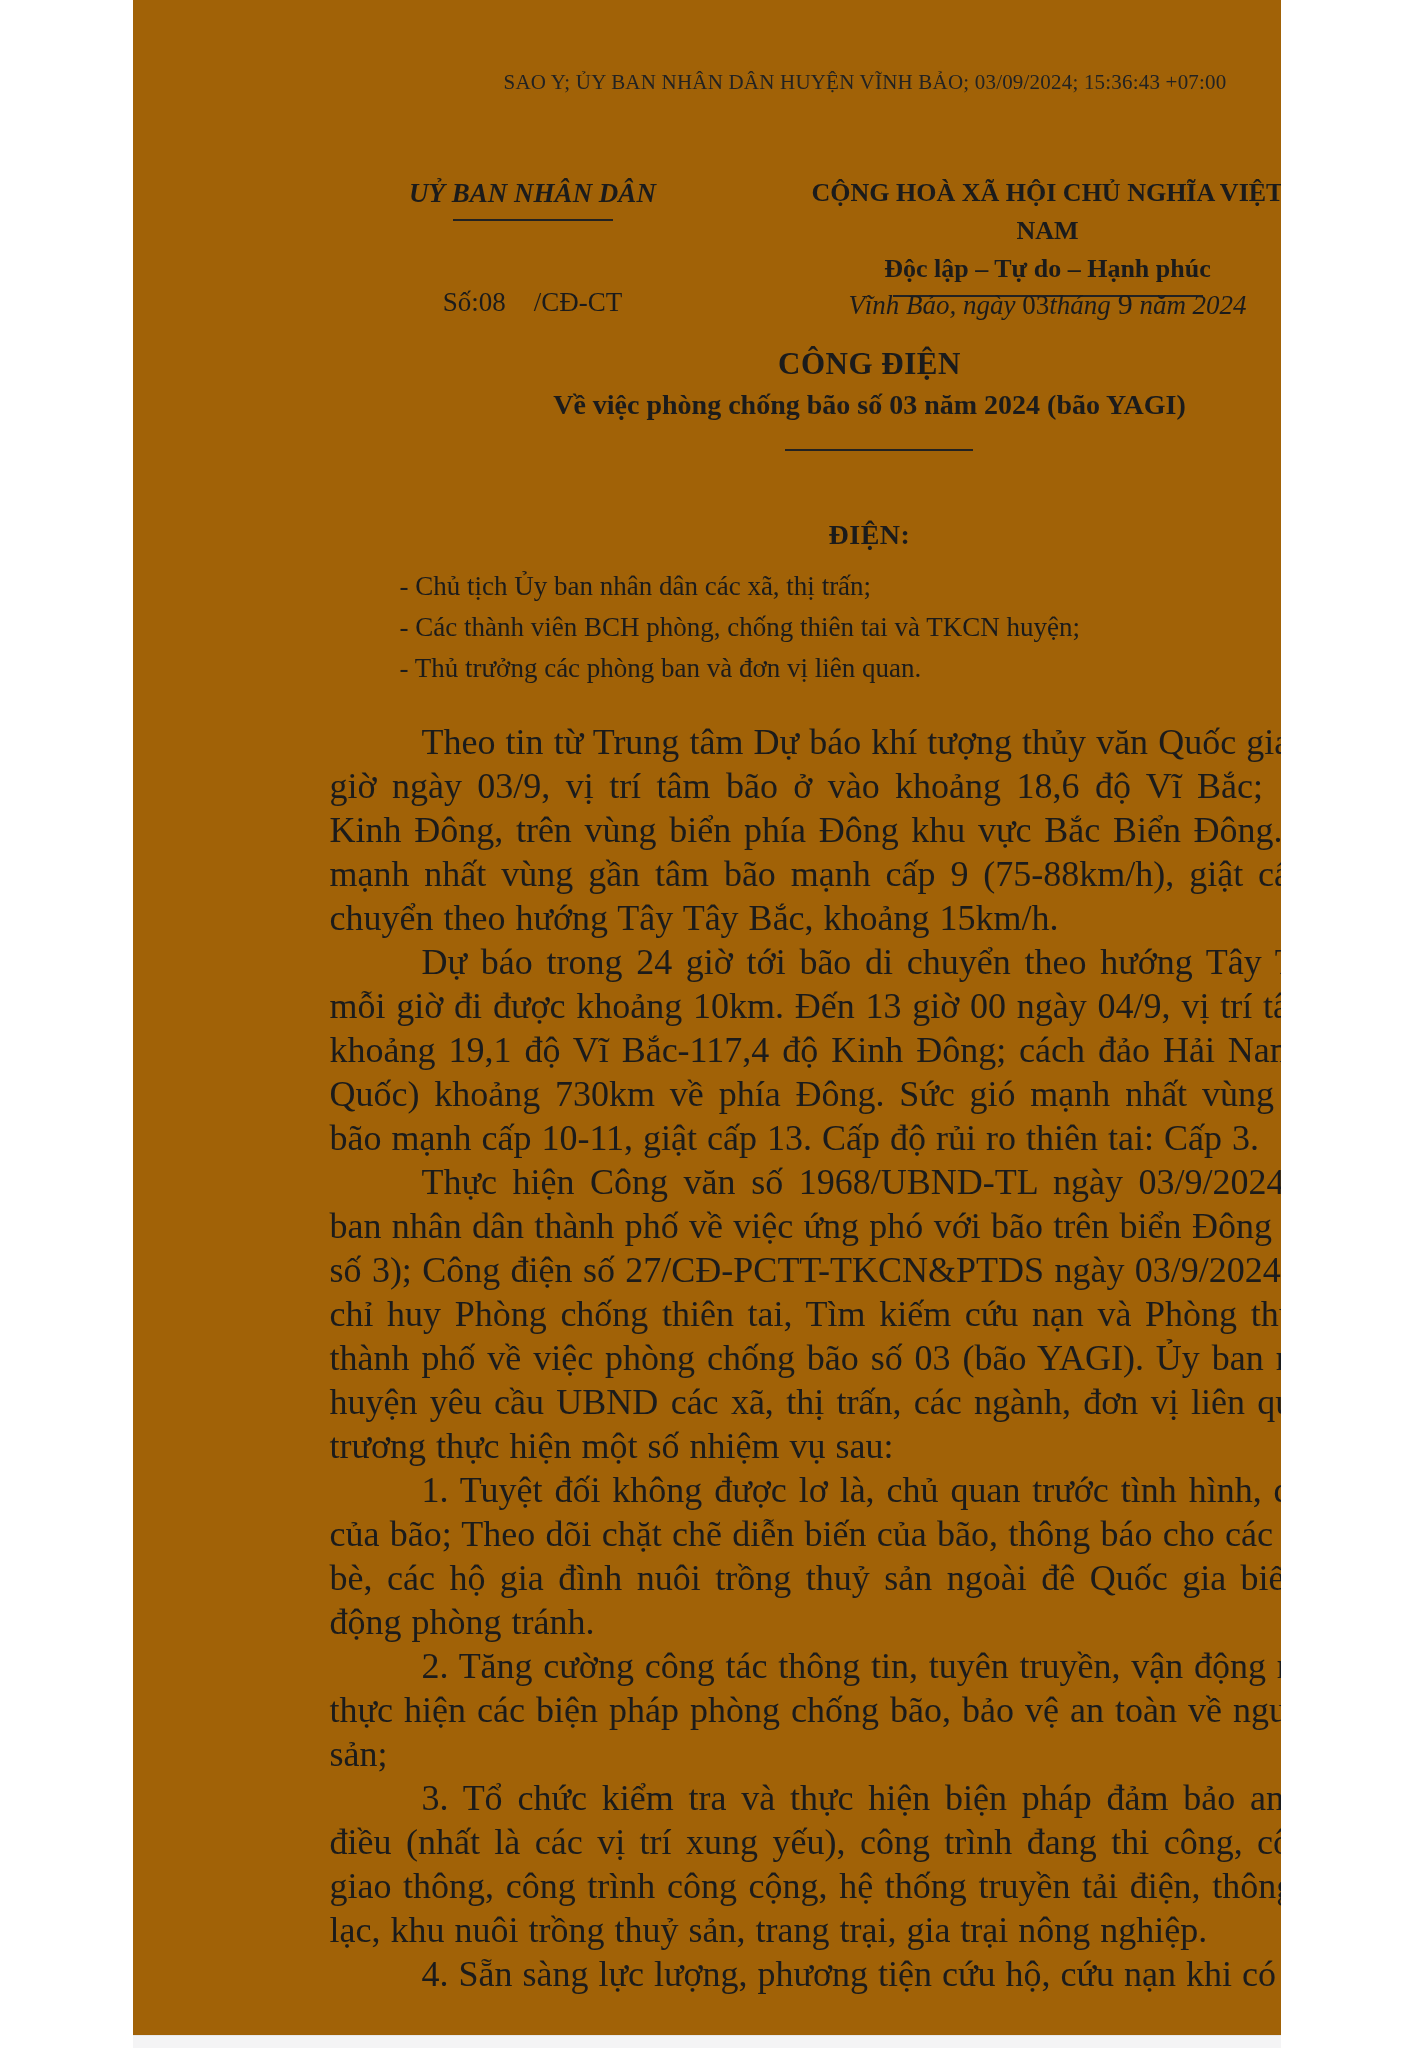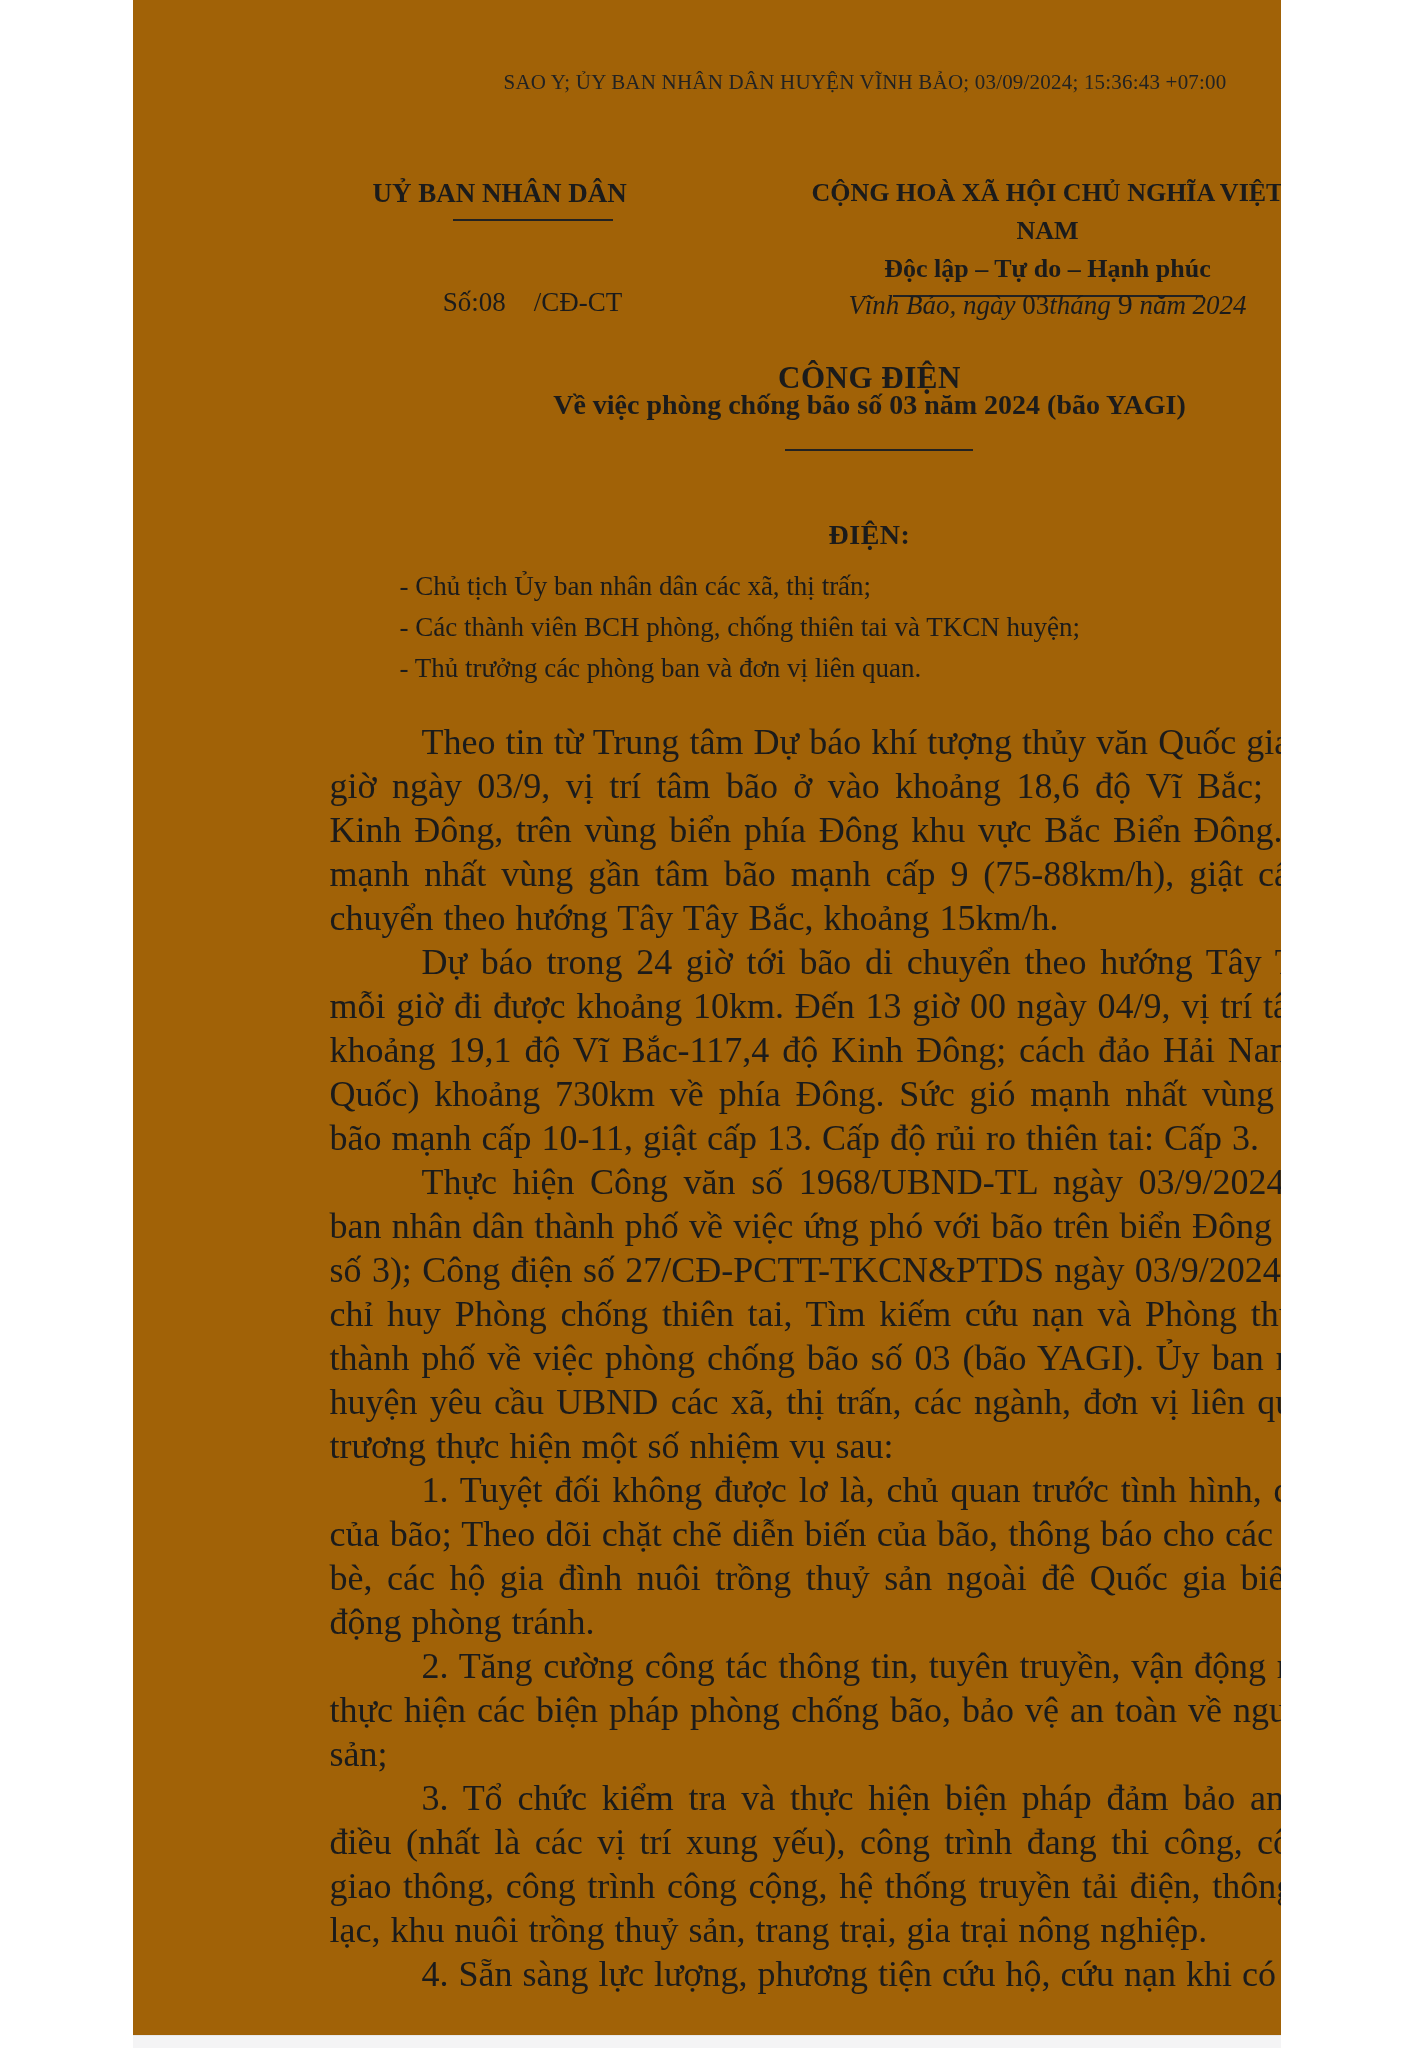--- a/index.html
+++ b/index.html
@@ -12,21 +12,21 @@
     font-family:"Liberation Serif","DejaVu Serif",serif;
     color:#1b1b1b;
     overflow:hidden;
   }
   .stamp {
     position:absolute; top:70px; right:54px;
     font-size:21px; letter-spacing:.2px; white-space:nowrap; color:#222;
   }
   .hdr-left {
     position:absolute; top:174px; left:240px; width:320px;
-    text-align:left; font-weight:bold; font-size:27px; line-height:38px;
+    text-align:center; font-weight:bold; font-size:27px; line-height:38px;font-style:italic;
   }
   .hdr-right {
     position:absolute; top:174px; left:650px; width:530px;
     text-align:center; font-weight:bold; font-size:26px; line-height:38px;
   }
   .hdr-right .motto { font-size:26px; }
   .rule { border:0; border-top:2px solid #222; }
   .rule-left  { width:160px; margin:7px auto 0; }
   .rule-right { width:310px; margin:7px auto 0; }
   .meta-num {
@@ -34,21 +34,21 @@
     text-align:center; font-size:27px; white-space:nowrap;
   }
   .meta-num .gap { display:inline-block; width:28px; }
   .meta-date {
     position:absolute; top:287px; left:640px; width:550px;
     text-align:center; font-style:italic; font-size:27px; white-space:nowrap;
   }
   .meta-date .fill { font-style:normal; }
   .meta-date .fill-month { font-style:normal; font-size:30px; }
   .centerline { position:absolute; left:197px; width:1080px; text-align:center; font-weight:bold; }
-  .title    { top:360px; font-size:31px; letter-spacing:.5px; }
+  .title    { top:346px; font-size:31px; letter-spacing:.5px; }
   .subject  { top:389px; font-size:28px; }
   .subject-rule { position:absolute; top:449px; left:652px; width:188px; border-top:2px solid #222; }
   .chairman { top:466px; font-size:28px; }
   .dien     { top:519px; font-size:28px; letter-spacing:.5px; }
   .recipients {
     position:absolute; top:566px; left:267px; right:150px;
     font-size:27px; line-height:41px;
   }
   .body-text {
     position:absolute; top:720px; left:197px; width:1080px;

